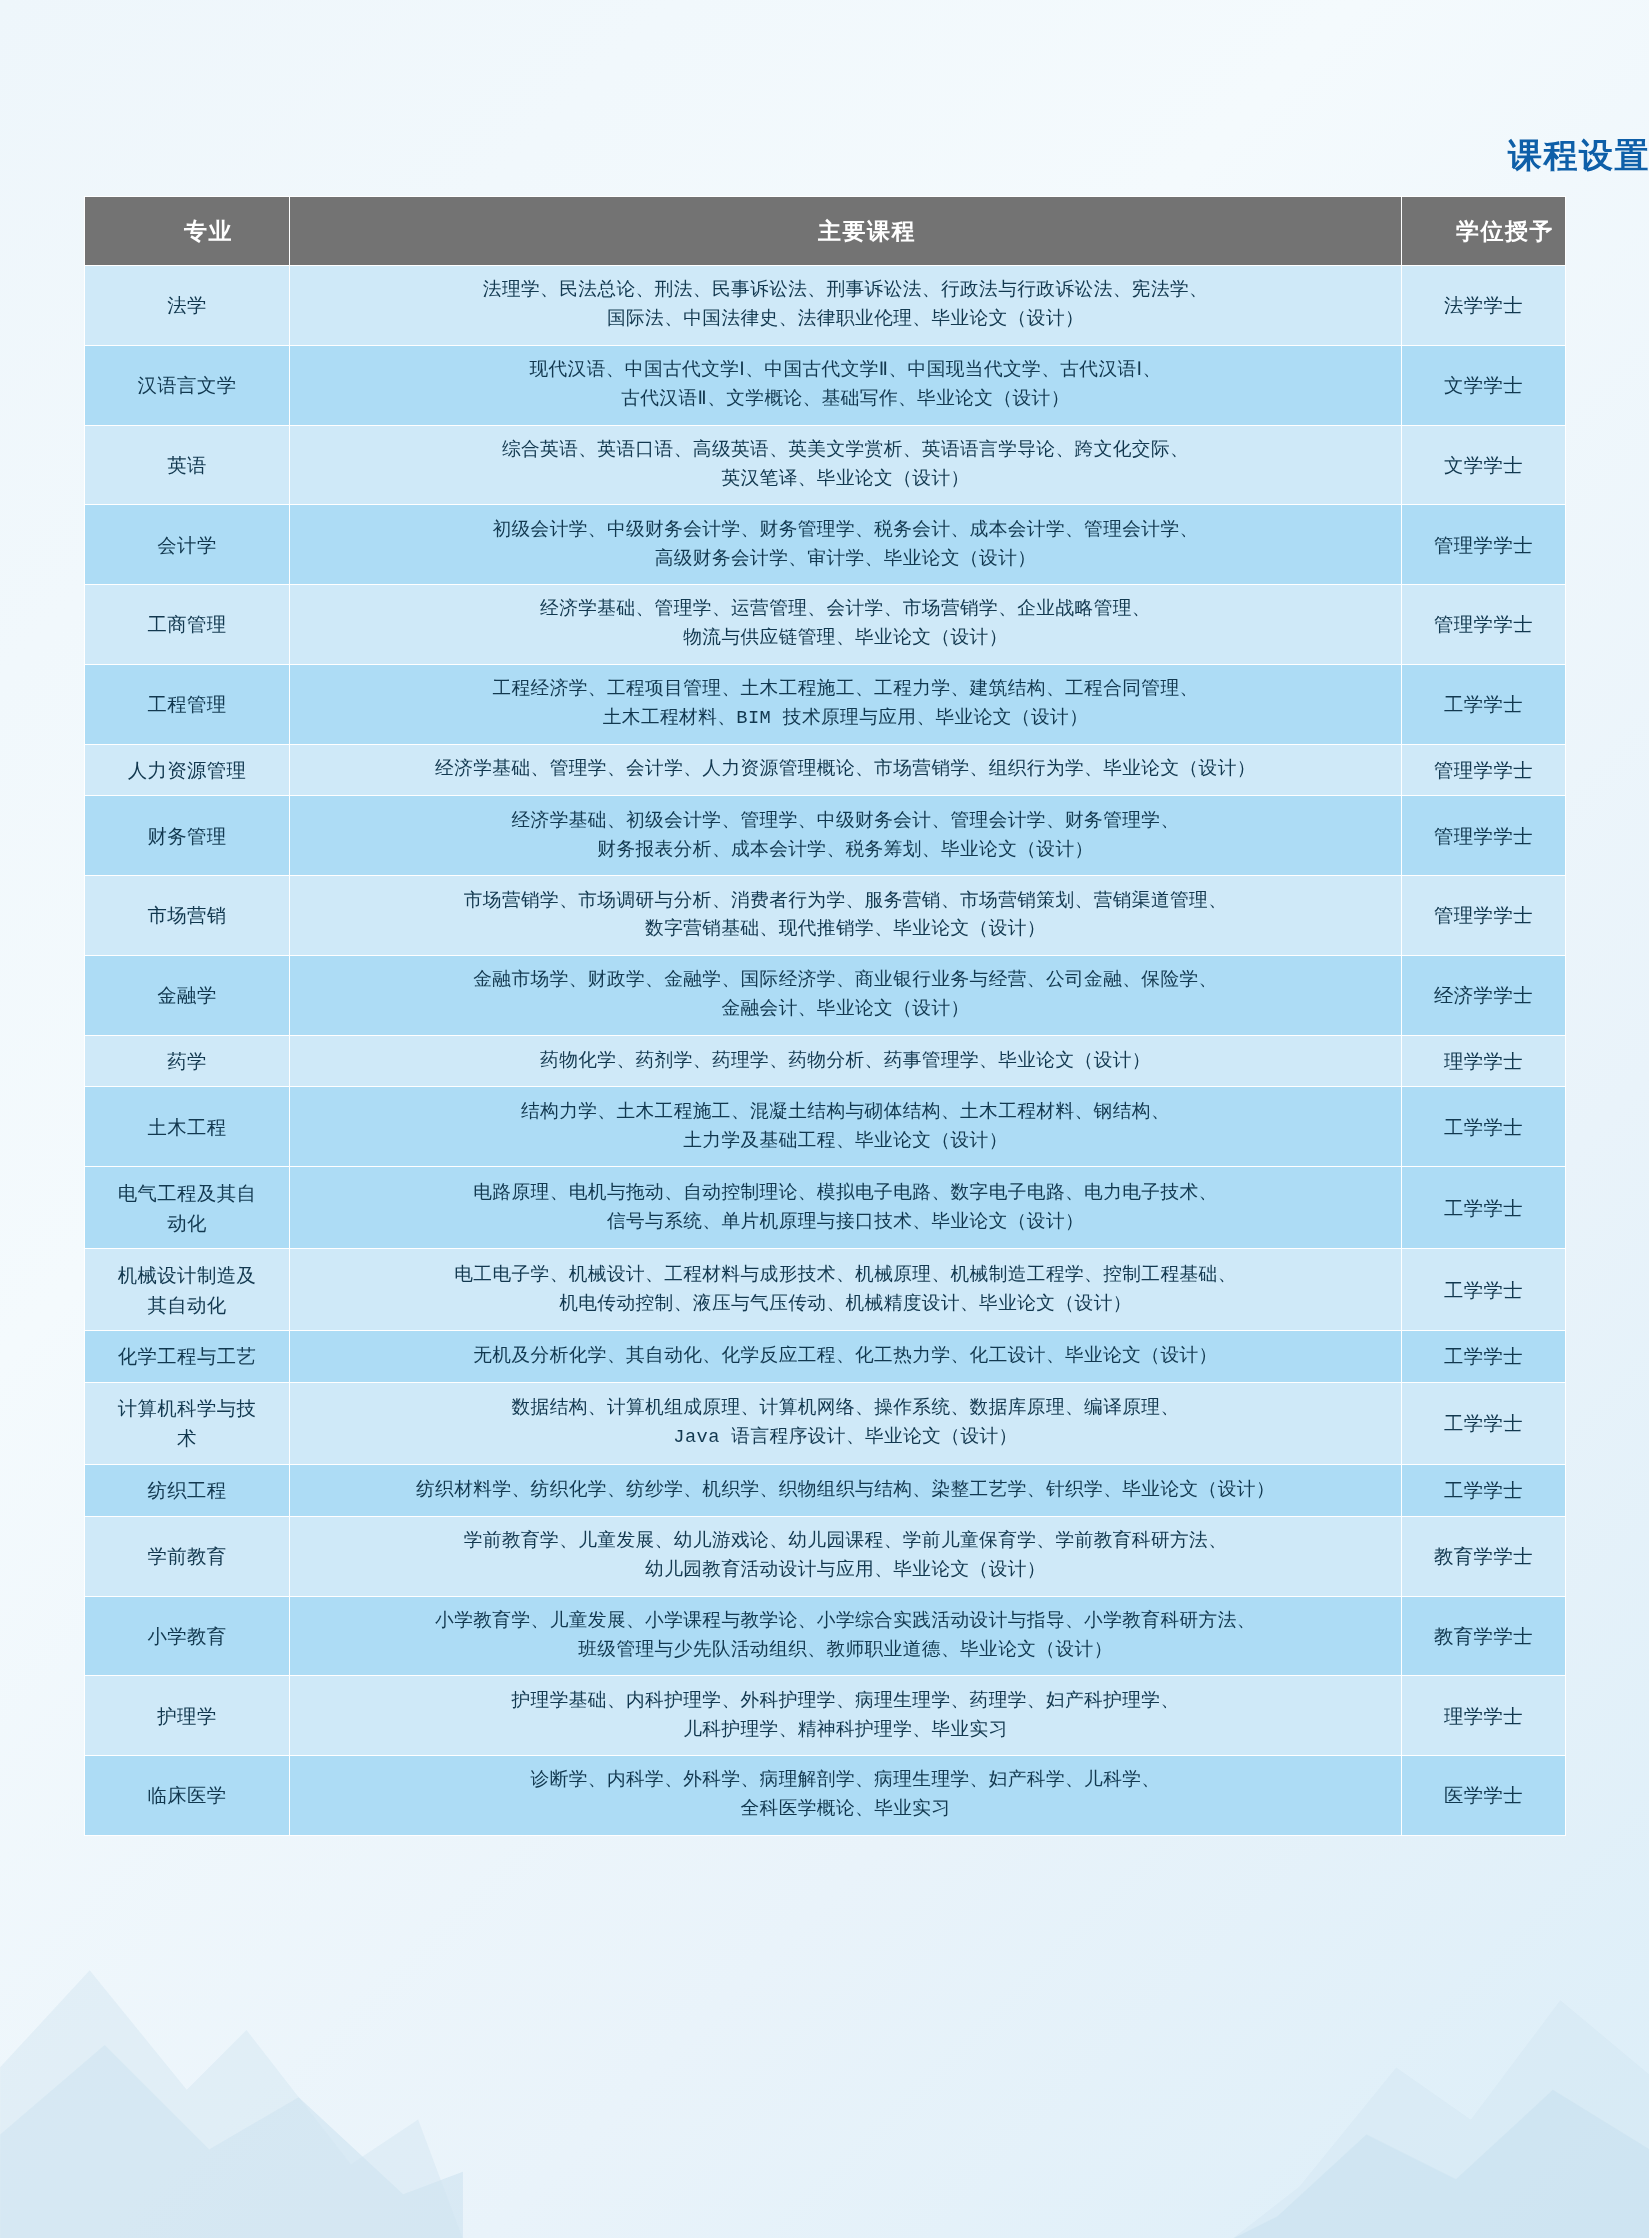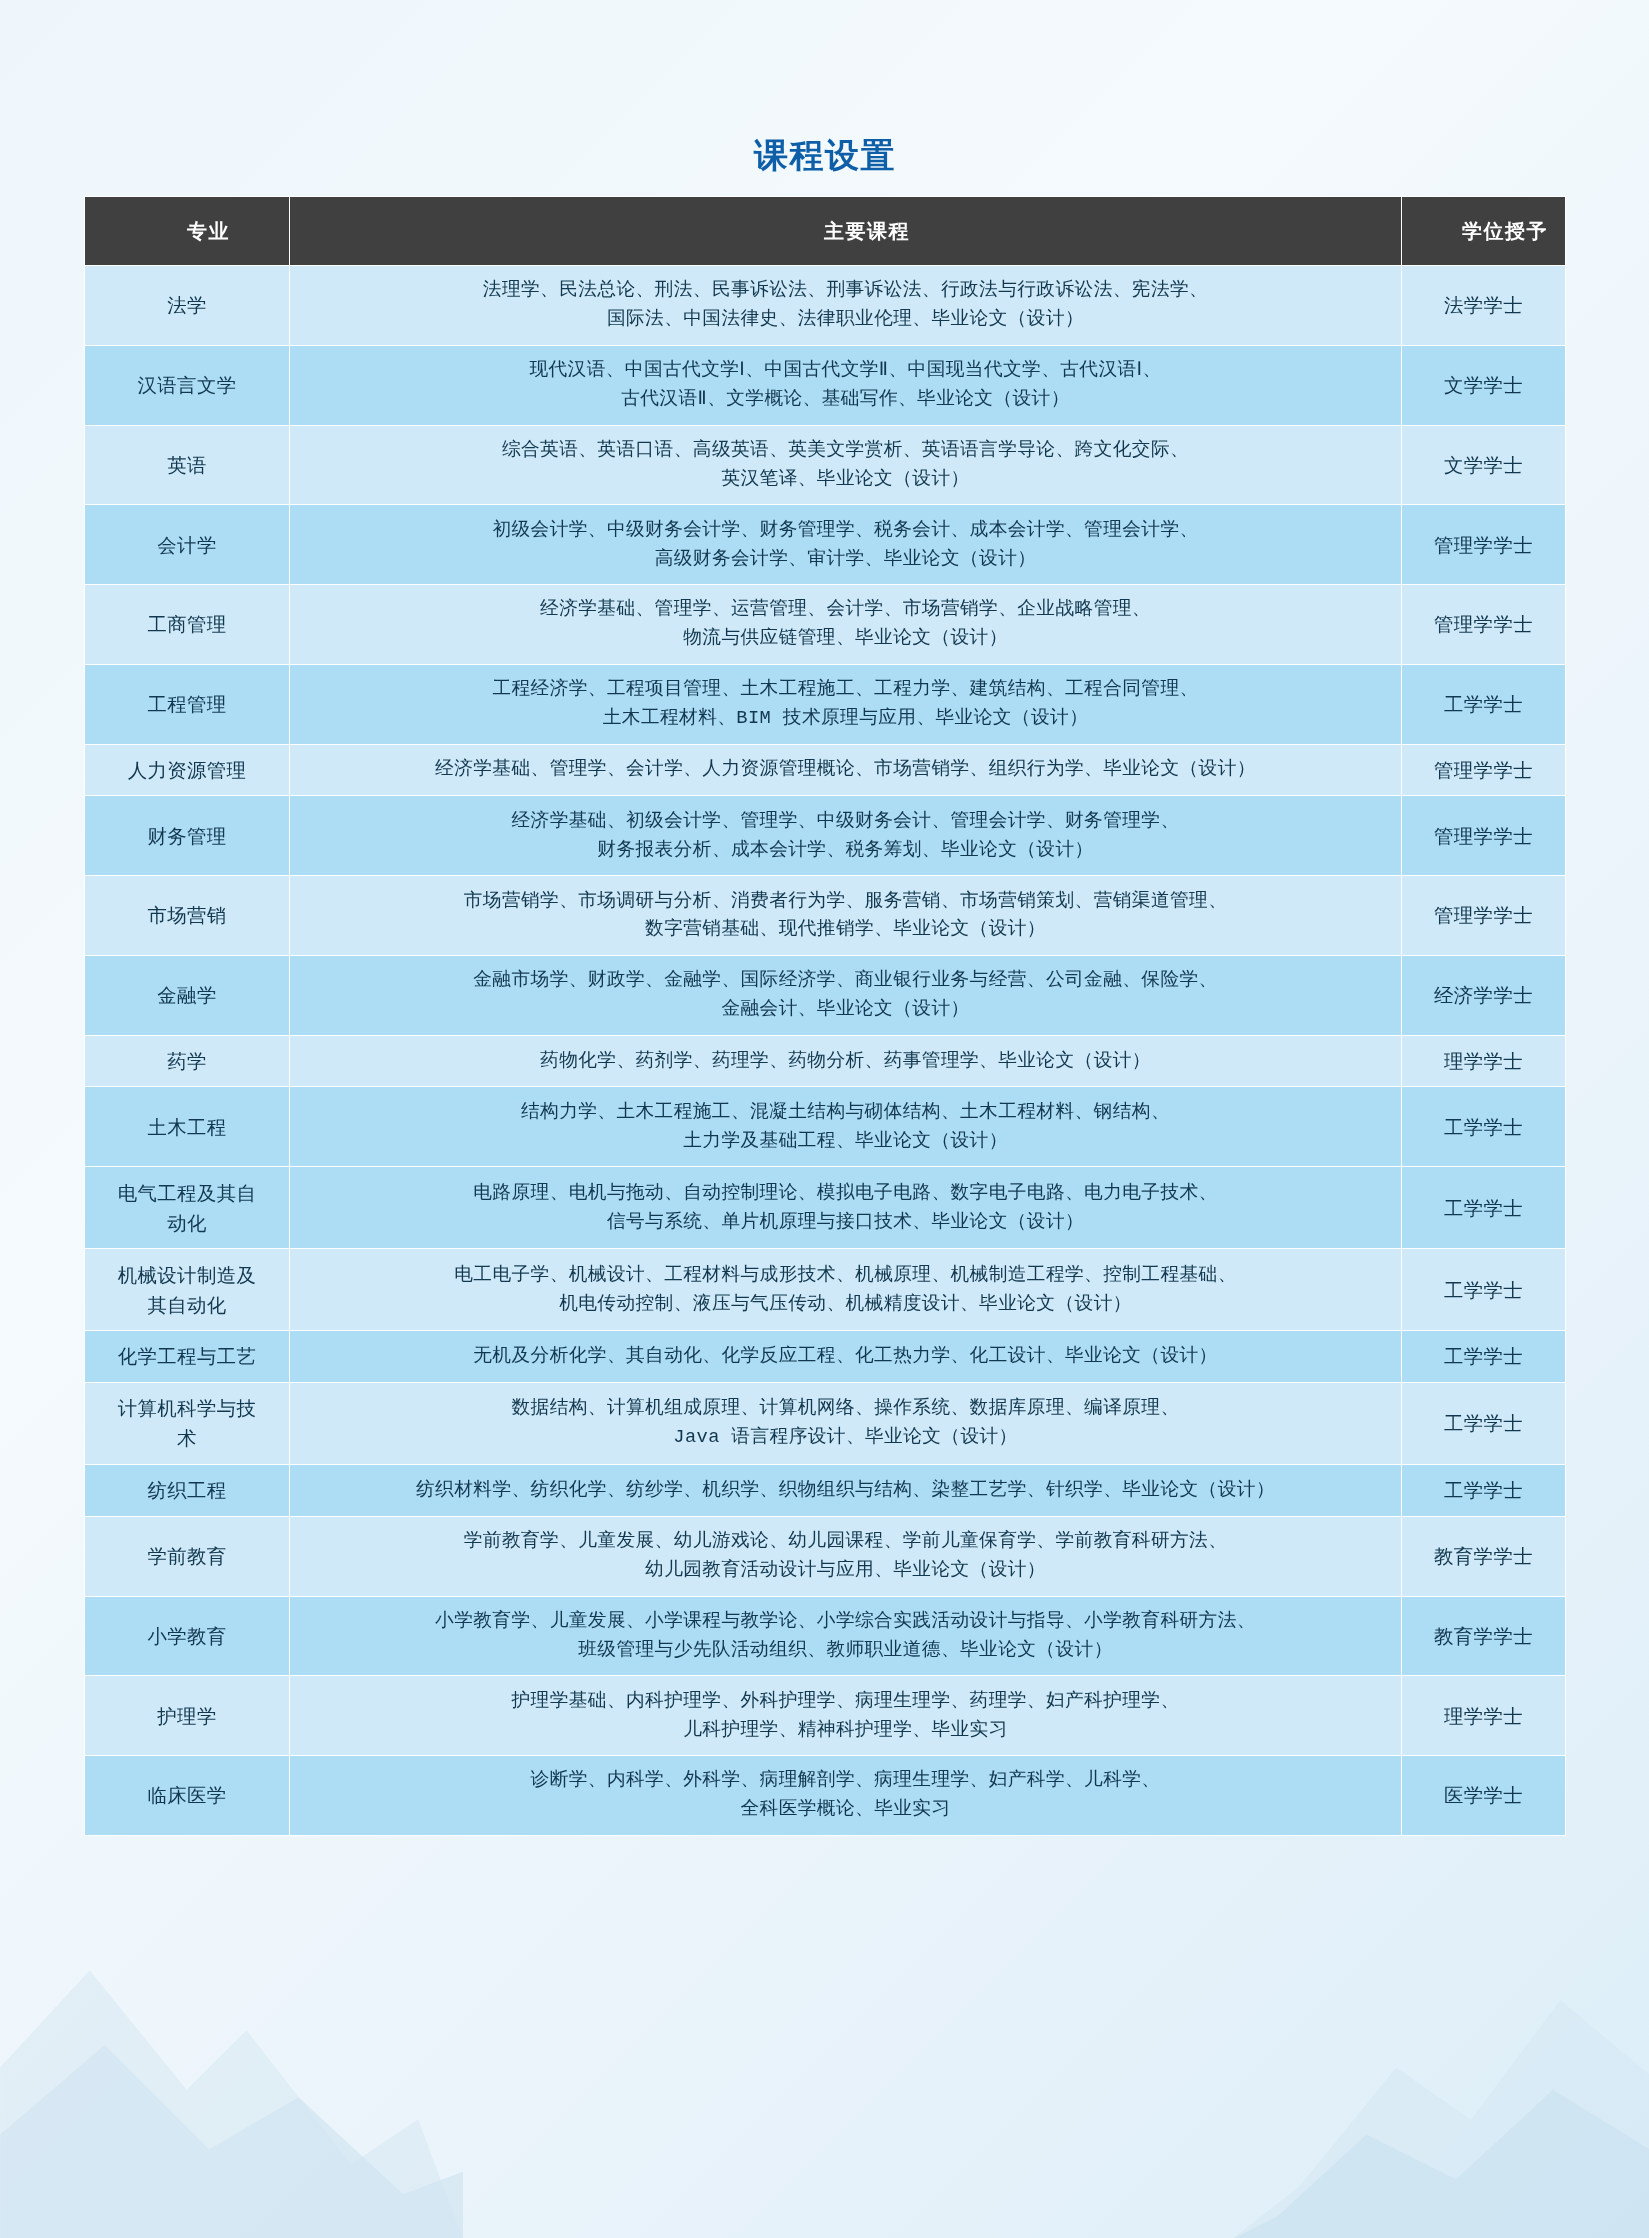--- a/index.html
+++ b/index.html
@@ -29,21 +29,21 @@
     width: 1650px;
     height: 2239px;
     box-sizing: border-box;
   }
 
   .title {
     position: absolute;
     top: 133px;
     left: 0;
     width: 1650px;
-    text-align: center;
+    text-align: right;
     font-size: 34px;
     font-weight: bold;
     color: #0e5fa8;
     letter-spacing: 1.5px;
   }
 
   .table-wrap {
     position: absolute;
     top: 196px;
     left: 84px;
@@ -56,23 +56,23 @@
     table-layout: fixed;
     font-size: 18.7px;
     color: #12384f;
   }
 
   table.course-table col.c1 { width: 205px; }
   table.course-table col.c2 { width: 1112px; }
   table.course-table col.c3 { width: 164px; }
 
   thead th {
-    background: #404040;
+    background: #737373;
     color: #ffffff;
-    font-size: 20px;
+    font-size: 23px;
     font-weight: bold;
     height: 66px;
     border: 0.7px solid #ffffff;
     letter-spacing: 1.5px;
     padding-left: 44px;
   }
 
   tbody td {
     border: 0.7px solid #ffffff;
     text-align: center;

